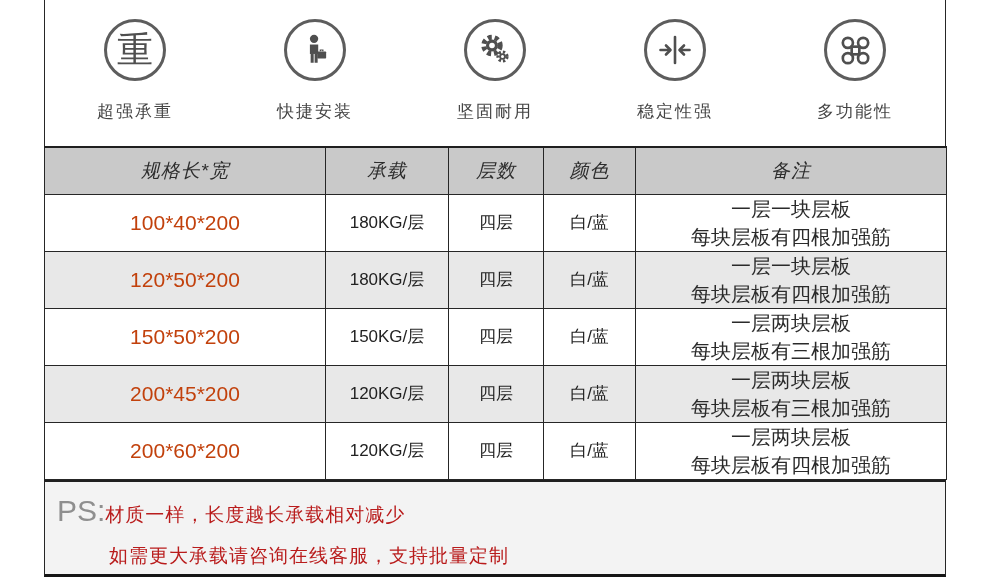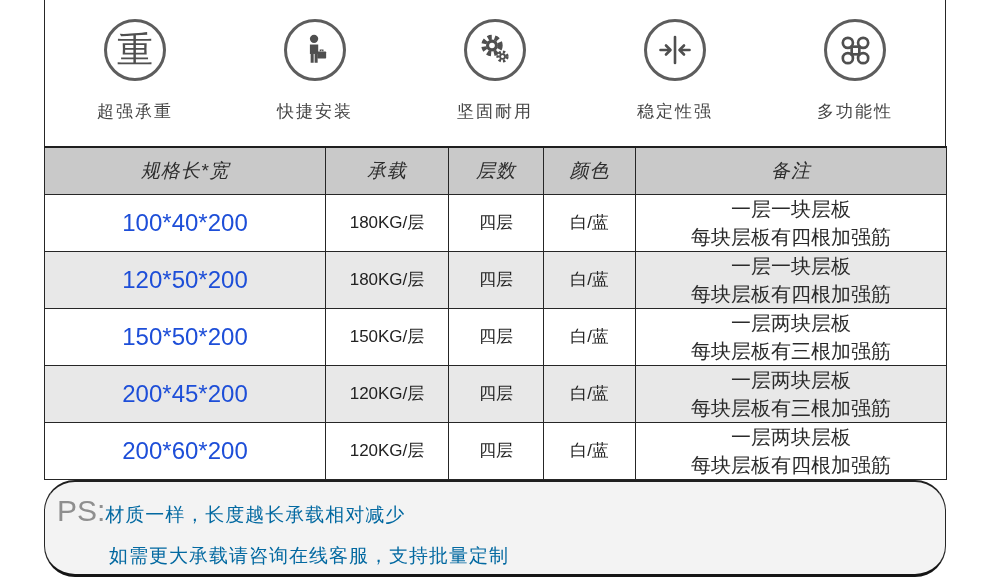--- a/index.html
+++ b/index.html
@@ -72,45 +72,44 @@
     background: #c9c9c9;
     font-weight: normal;
     font-size: 19px;
     color: #2d2d2d;
     letter-spacing: 1px;
     border-top: 2px solid #1f1f1f;
     font-style: italic;
   }
   table.spec-table tbody tr { height: 47px; background: #ffffff; }
   table.spec-table tbody tr:nth-child(even) { background: #e8e8e8; }
-  td.spec-cell  { font-size: 24px; color: #1d4ed8; }
+  td.spec-cell  { font-size: 21px; color: #c2410c; }
   td.load-cell, td.layers-cell, td.color-cell { font-size: 17px; color: #222222; }
   td.note-cell  { font-size: 20px; color: #2a2a2a; line-height: 1.4; }
 
   
   .ps-box {
     background: #f3f3f3;
     border-left: 1px solid #262626;
     border-right: 1px solid #262626;
     border-top: 2px solid #1f1f1f;
     border-bottom: 3px solid #151515;
     padding: 12px 14px 4px 12px;
     min-height: 97px;
-    border-radius: 31px;
   }
   .ps-line1 { display: flex; align-items: baseline; }
   .ps-prefix {
     font-size: 30px;
     color: #8f8f8f;
     line-height: 1.1;
     flex: 0 0 auto;
   }
   .ps-text1, .ps-text2 {
     font-size: 19px;
-    color: #0369a1;
+    color: #b91c1c;
     letter-spacing: 1px;
   }
   .ps-text2 {
     display: block;
     margin-left: 52px;
     margin-top: 15px;
   }
 
   svg { display: block; }
 </style>

